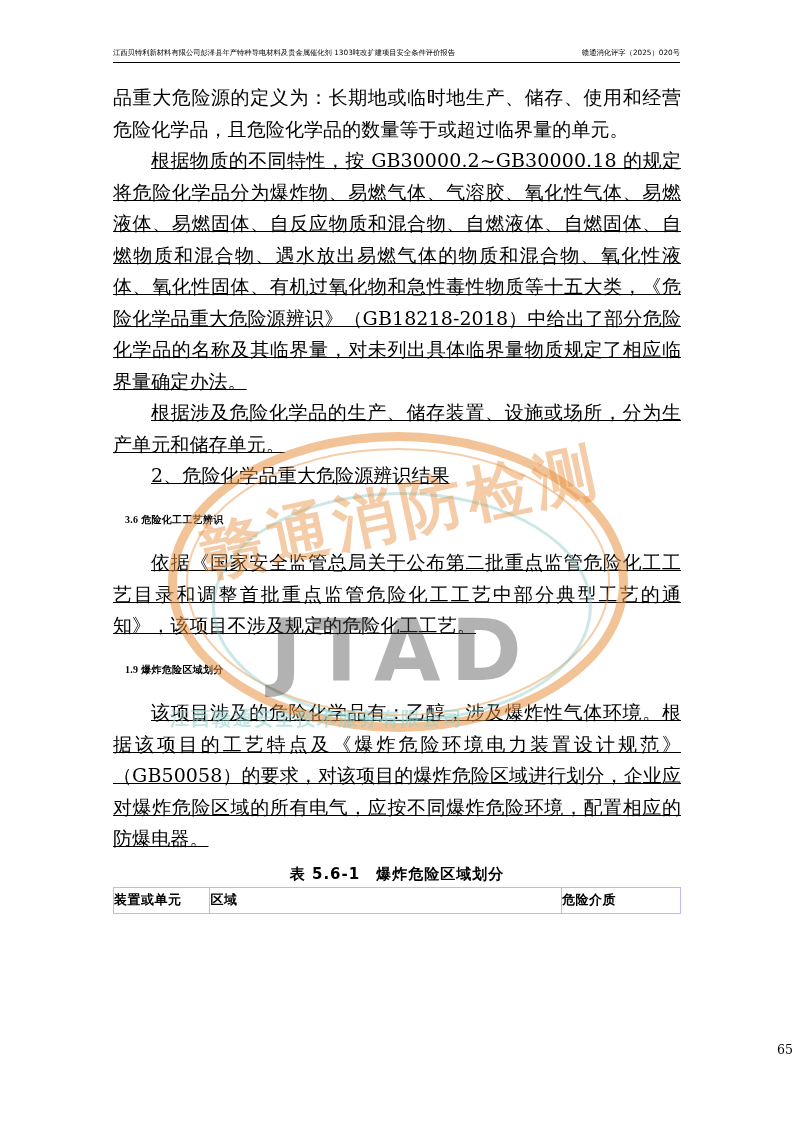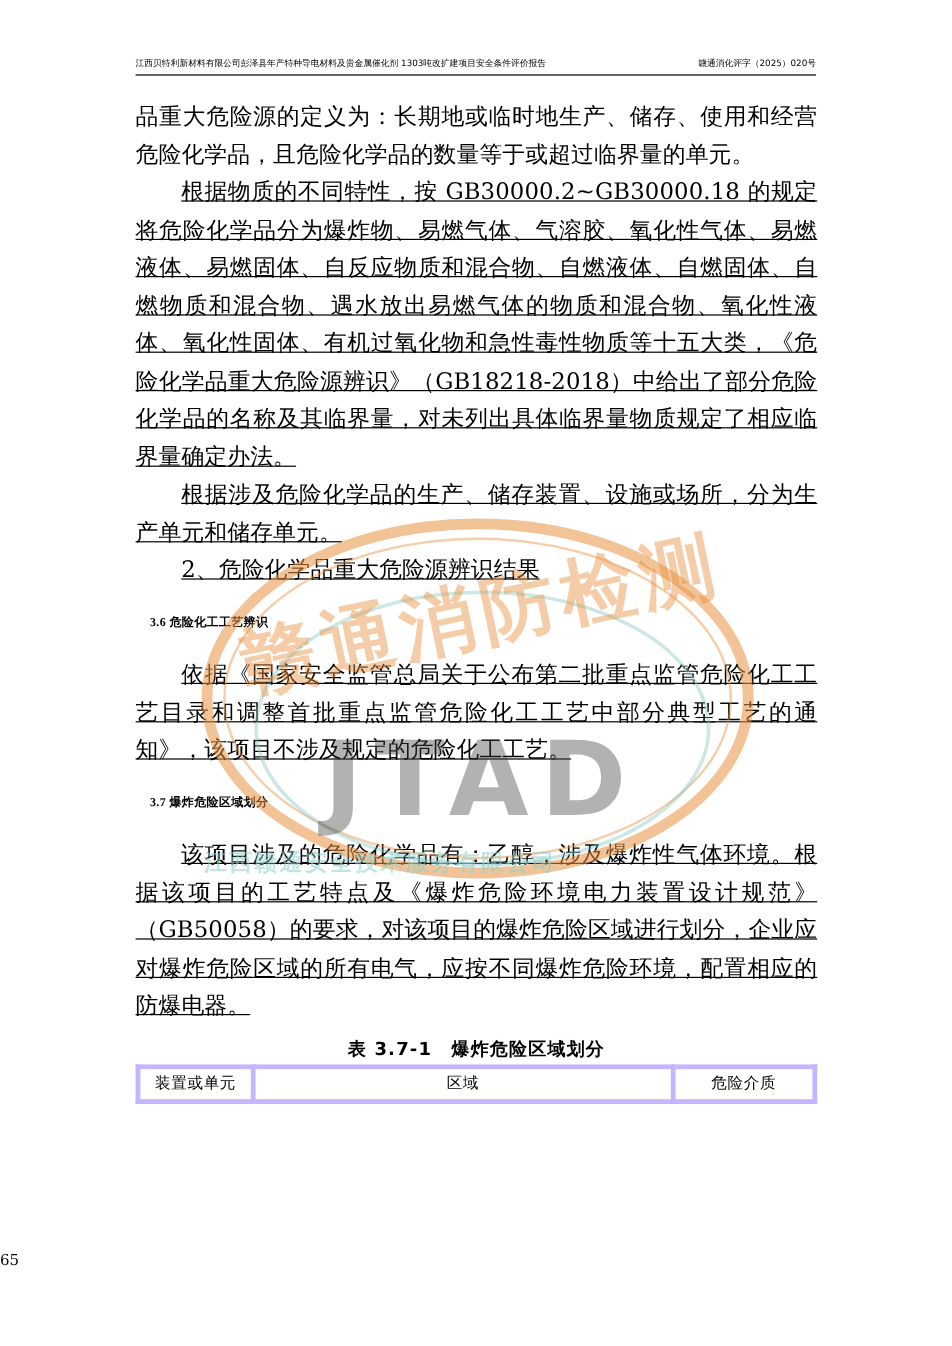--- a/index.html
+++ b/index.html
@@ -86,37 +86,37 @@
     letter-spacing: 1px;
   }
   table.data-table {
     width: 100%;
     border-collapse: collapse;
     font-size: 13px;
     font-family: "DejaVu Sans", "Liberation Sans", sans-serif;
     font-weight: bold;
   }
   table.data-table th {
-    border: 4px solid #c4b5fd;
-    text-align: center;
+    border: 1px solid #c4b5fd;
+    text-align: left;
     padding: 3px 0 4px 0;
-    font-weight: normal;
+    font-weight: bold;
     letter-spacing: 0.5px;
   }
   .col-a { width: 17%; }
   .col-b { width: 62%; }
   .col-c { width: 21%; }
 
   
   .footer {
     position: absolute;
     top: 1042px;
     left: 0;
     width: 793px;
-    text-align: left;
+    text-align: right;
     font-size: 12.5px;
     font-family: "DejaVu Serif", "Liberation Serif", serif;
   }
 
   
   .watermark {
     position: absolute;
     left: 0;
     top: 0;
     width: 793px;
@@ -212,24 +212,24 @@
   </div>
   <div class="header-rule"></div>
 
   <div class="content">
     <p class="para">品重大危险源的定义为：长期地或临时地生产、储存、使用和经营危险化学品，且危险化学品的数量等于或超过临界量的单元。</p>
     <p class="para indent">根据物质的不同特性，按 GB30000.2~GB30000.18 的规定将危险化学品分为爆炸物、易燃气体、气溶胶、氧化性气体、易燃液体、易燃固体、自反应物质和混合物、自燃液体、自燃固体、自燃物质和混合物、遇水放出易燃气体的物质和混合物、氧化性液体、氧化性固体、有机过氧化物和急性毒性物质等十五大类，《危险化学品重大危险源辨识》（GB18218-2018）中给出了部分危险化学品的名称及其临界量，对未列出具体临界量物质规定了相应临界量确定办法。</p>
     <p class="para indent">根据涉及危险化学品的生产、储存装置、设施或场所，分为生产单元和储存单元。</p>
     <p class="para indent">2、危险化学品重大危险源辨识结果</p>
     <h3 class="heading sp-before">3.6 危险化工工艺辨识</h3>
     <p class="para indent">依据《国家安全监管总局关于公布第二批重点监管危险化工工艺目录和调整首批重点监管危险化工工艺中部分典型工艺的通知》，该项目不涉及规定的危险化工工艺。</p>
-    <h3 class="heading sp-before">3.7 爆炸危险区域划分</h3>
+    <h3 class="heading sp-before">1.9 爆炸危险区域划分</h3>
     <p class="para indent">该项目涉及的危险化学品有：乙醇，涉及爆炸性气体环境。根据该项目的工艺特点及《爆炸危险环境电力装置设计规范》（GB50058）的要求，对该项目的爆炸危险区域进行划分，企业应对爆炸危险区域的所有电气，应按不同爆炸危险环境，配置相应的防爆电器。</p>
 
-    <div class="table-caption">表 3.7-1　爆炸危险区域划分</div>
+    <div class="table-caption">表 5.6-1　爆炸危险区域划分</div>
     <table class="data-table">
       <thead>
         <tr>
           <th class="col-a">装置或单元</th>
           <th class="col-b">区域</th>
           <th class="col-c">危险介质</th>
         </tr>
       </thead>
     </table>
   </div>

